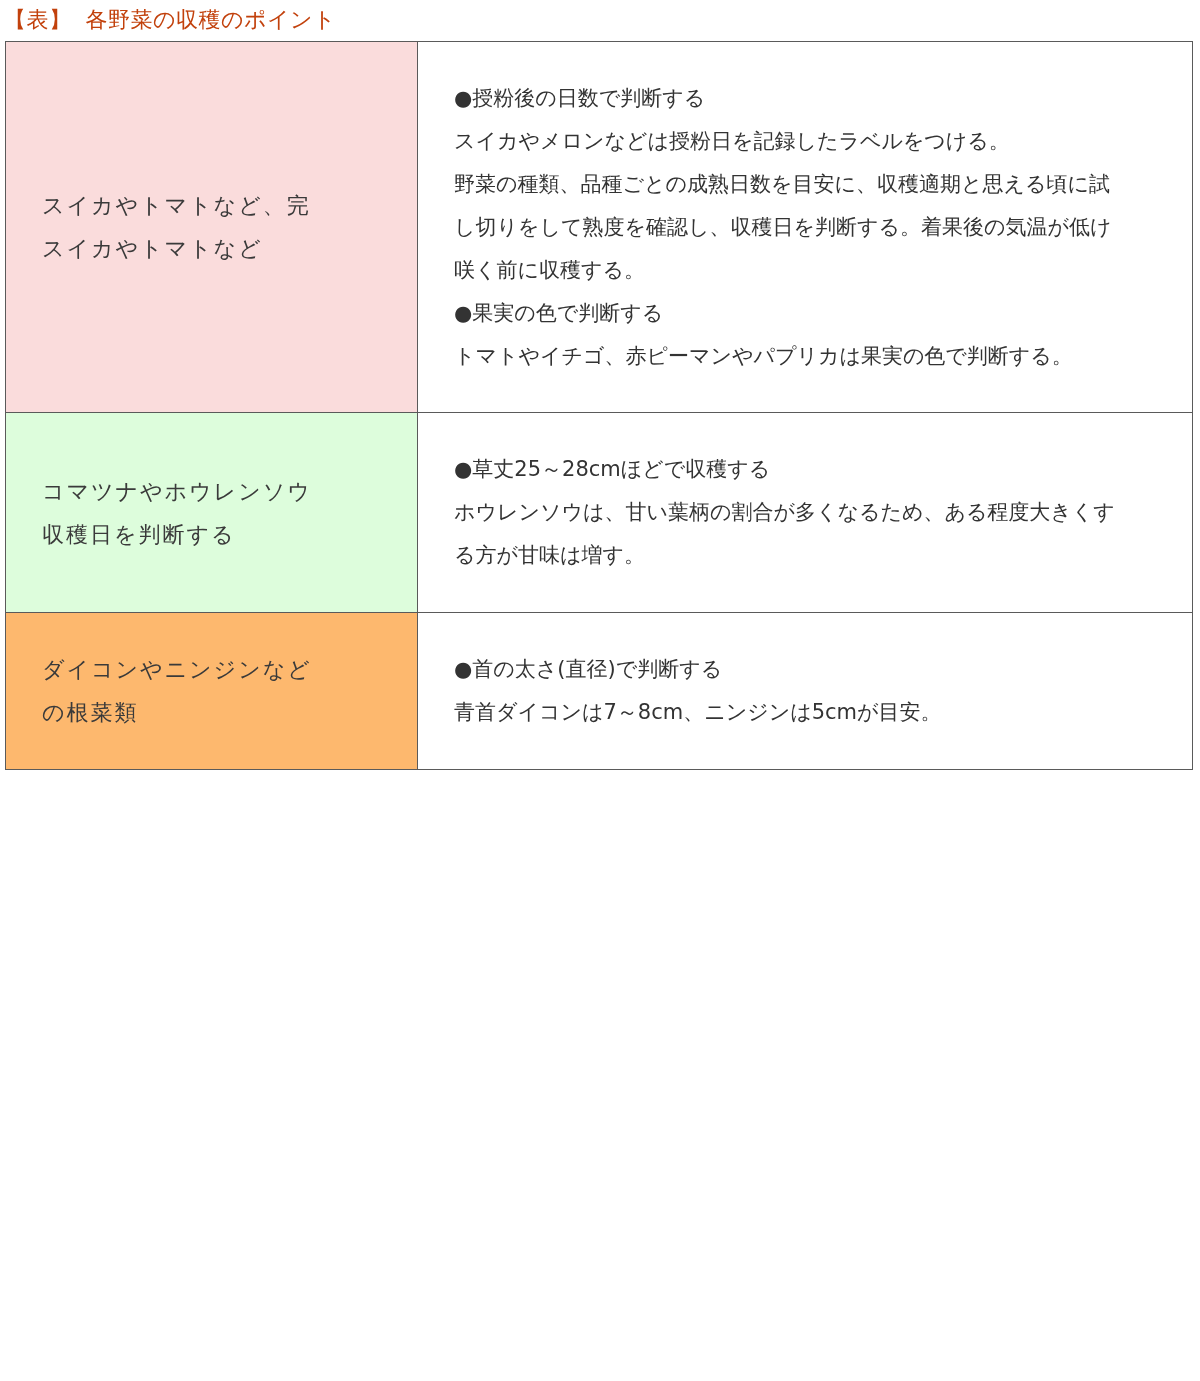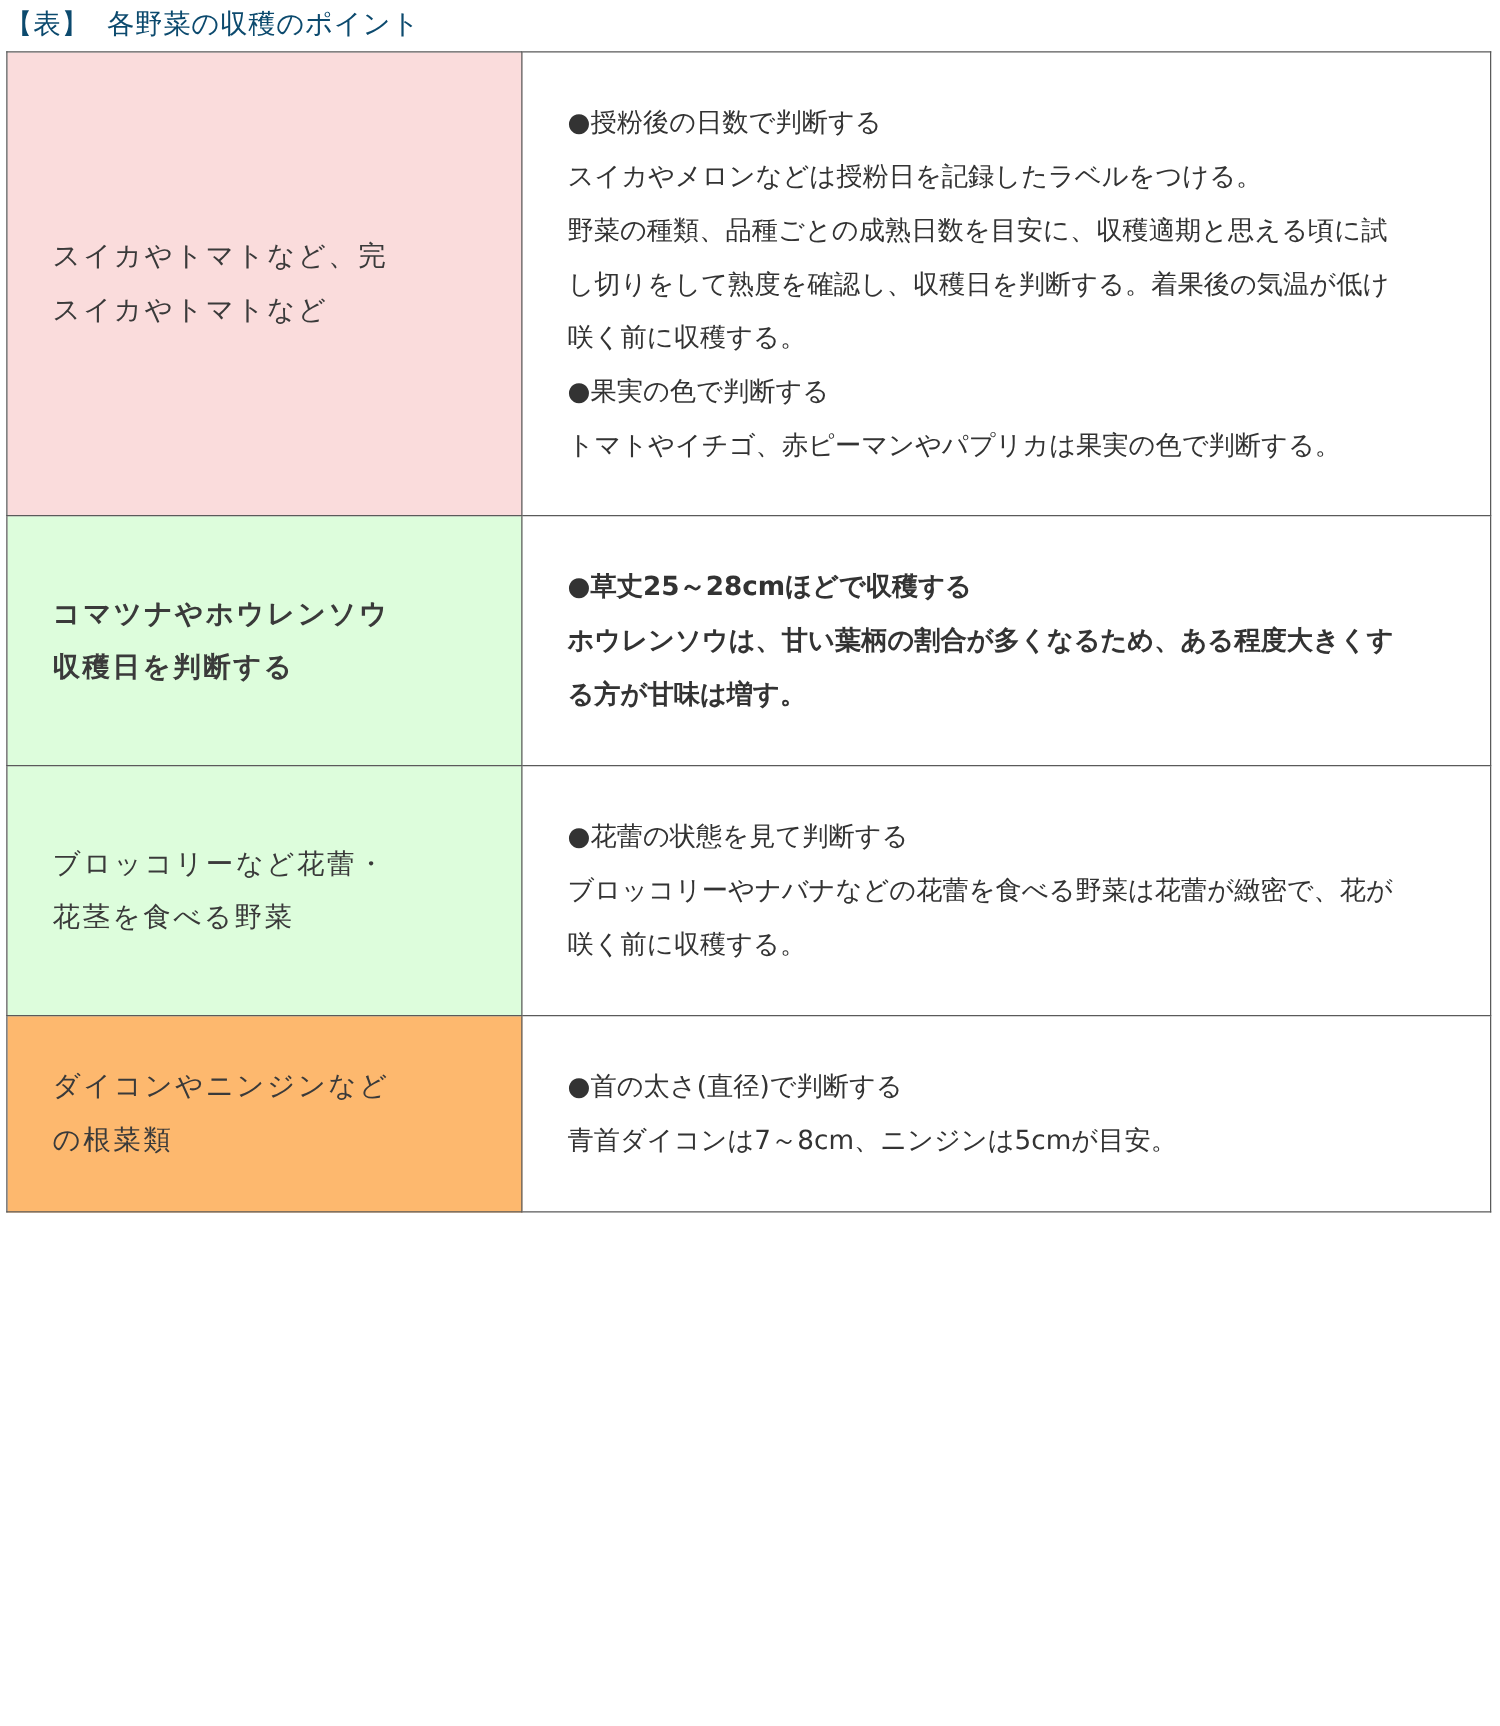--- a/index.html
+++ b/index.html
@@ -15,21 +15,21 @@
       color: #333333;
       overflow: hidden;
     }
     .caption {
       position: absolute;
       left: 4px;
       top: 4px;
       height: 32px;
       font-size: 22px;
       line-height: 32px;
-      color: #0c4a6e;
+      color: #c2410c;
       white-space: nowrap;
       letter-spacing: 0.5px;
     }
     .caption .bracket { margin-right: 14px; }
     table.harvest {
       position: absolute;
       left: 5px;
       top: 41px;
       width: 1188px;
       border-collapse: collapse;
@@ -82,44 +82,33 @@
         <span class="line heading">●授粉後の日数で判断する</span>
         <span class="line">スイカやメロンなどは授粉日を記録したラベルをつける。</span>
         <span class="line">野菜の種類、品種ごとの成熟日数を目安に、収穫適期と思える頃に試</span>
         <span class="line">し切りをして熟度を確認し、収穫日を判断する。着果後の気温が低け</span>
         <span class="line">咲く前に収穫する。</span>
         <span class="line heading">●果実の色で判断する</span>
         <span class="line">トマトやイチゴ、赤ピーマンやパプリカは果実の色で判断する。</span>
       </td>
     </tr>
 
-    <tr style="height:200px;font-weight:bold;">
+    <tr style="height:200px;">
       <td class="cat green">
         <span class="line">コマツナやホウレンソウ</span>
         <span class="line">収穫日を判断する</span>
       </td>
       <td class="desc">
         <span class="line heading">●草丈25～28cmほどで収穫する</span>
         <span class="line">ホウレンソウは、甘い葉柄の割合が多くなるため、ある程度大きくす</span>
         <span class="line">る方が甘味は増す。</span>
       </td>
     </tr>
 
 
-    <tr style="height:200px;">
-      <td class="cat green">
-        <span class="line">ブロッコリーなど花蕾・</span>
-        <span class="line">花茎を食べる野菜</span>
-      </td>
-      <td class="desc">
-        <span class="line heading">●花蕾の状態を見て判断する</span>
-        <span class="line">ブロッコリーやナバナなどの花蕾を食べる野菜は花蕾が緻密で、花が</span>
-        <span class="line">咲く前に収穫する。</span>
-      </td>
-    </tr>
 
     <tr style="height:157px;margin-left:20px;">
       <td class="cat orange">
         <span class="line">ダイコンやニンジンなど</span>
         <span class="line">の根菜類</span>
       </td>
       <td class="desc">
         <span class="line heading">●首の太さ(直径)で判断する</span>
         <span class="line">青首ダイコンは7～8cm、ニンジンは5cmが目安。</span>
       </td>

